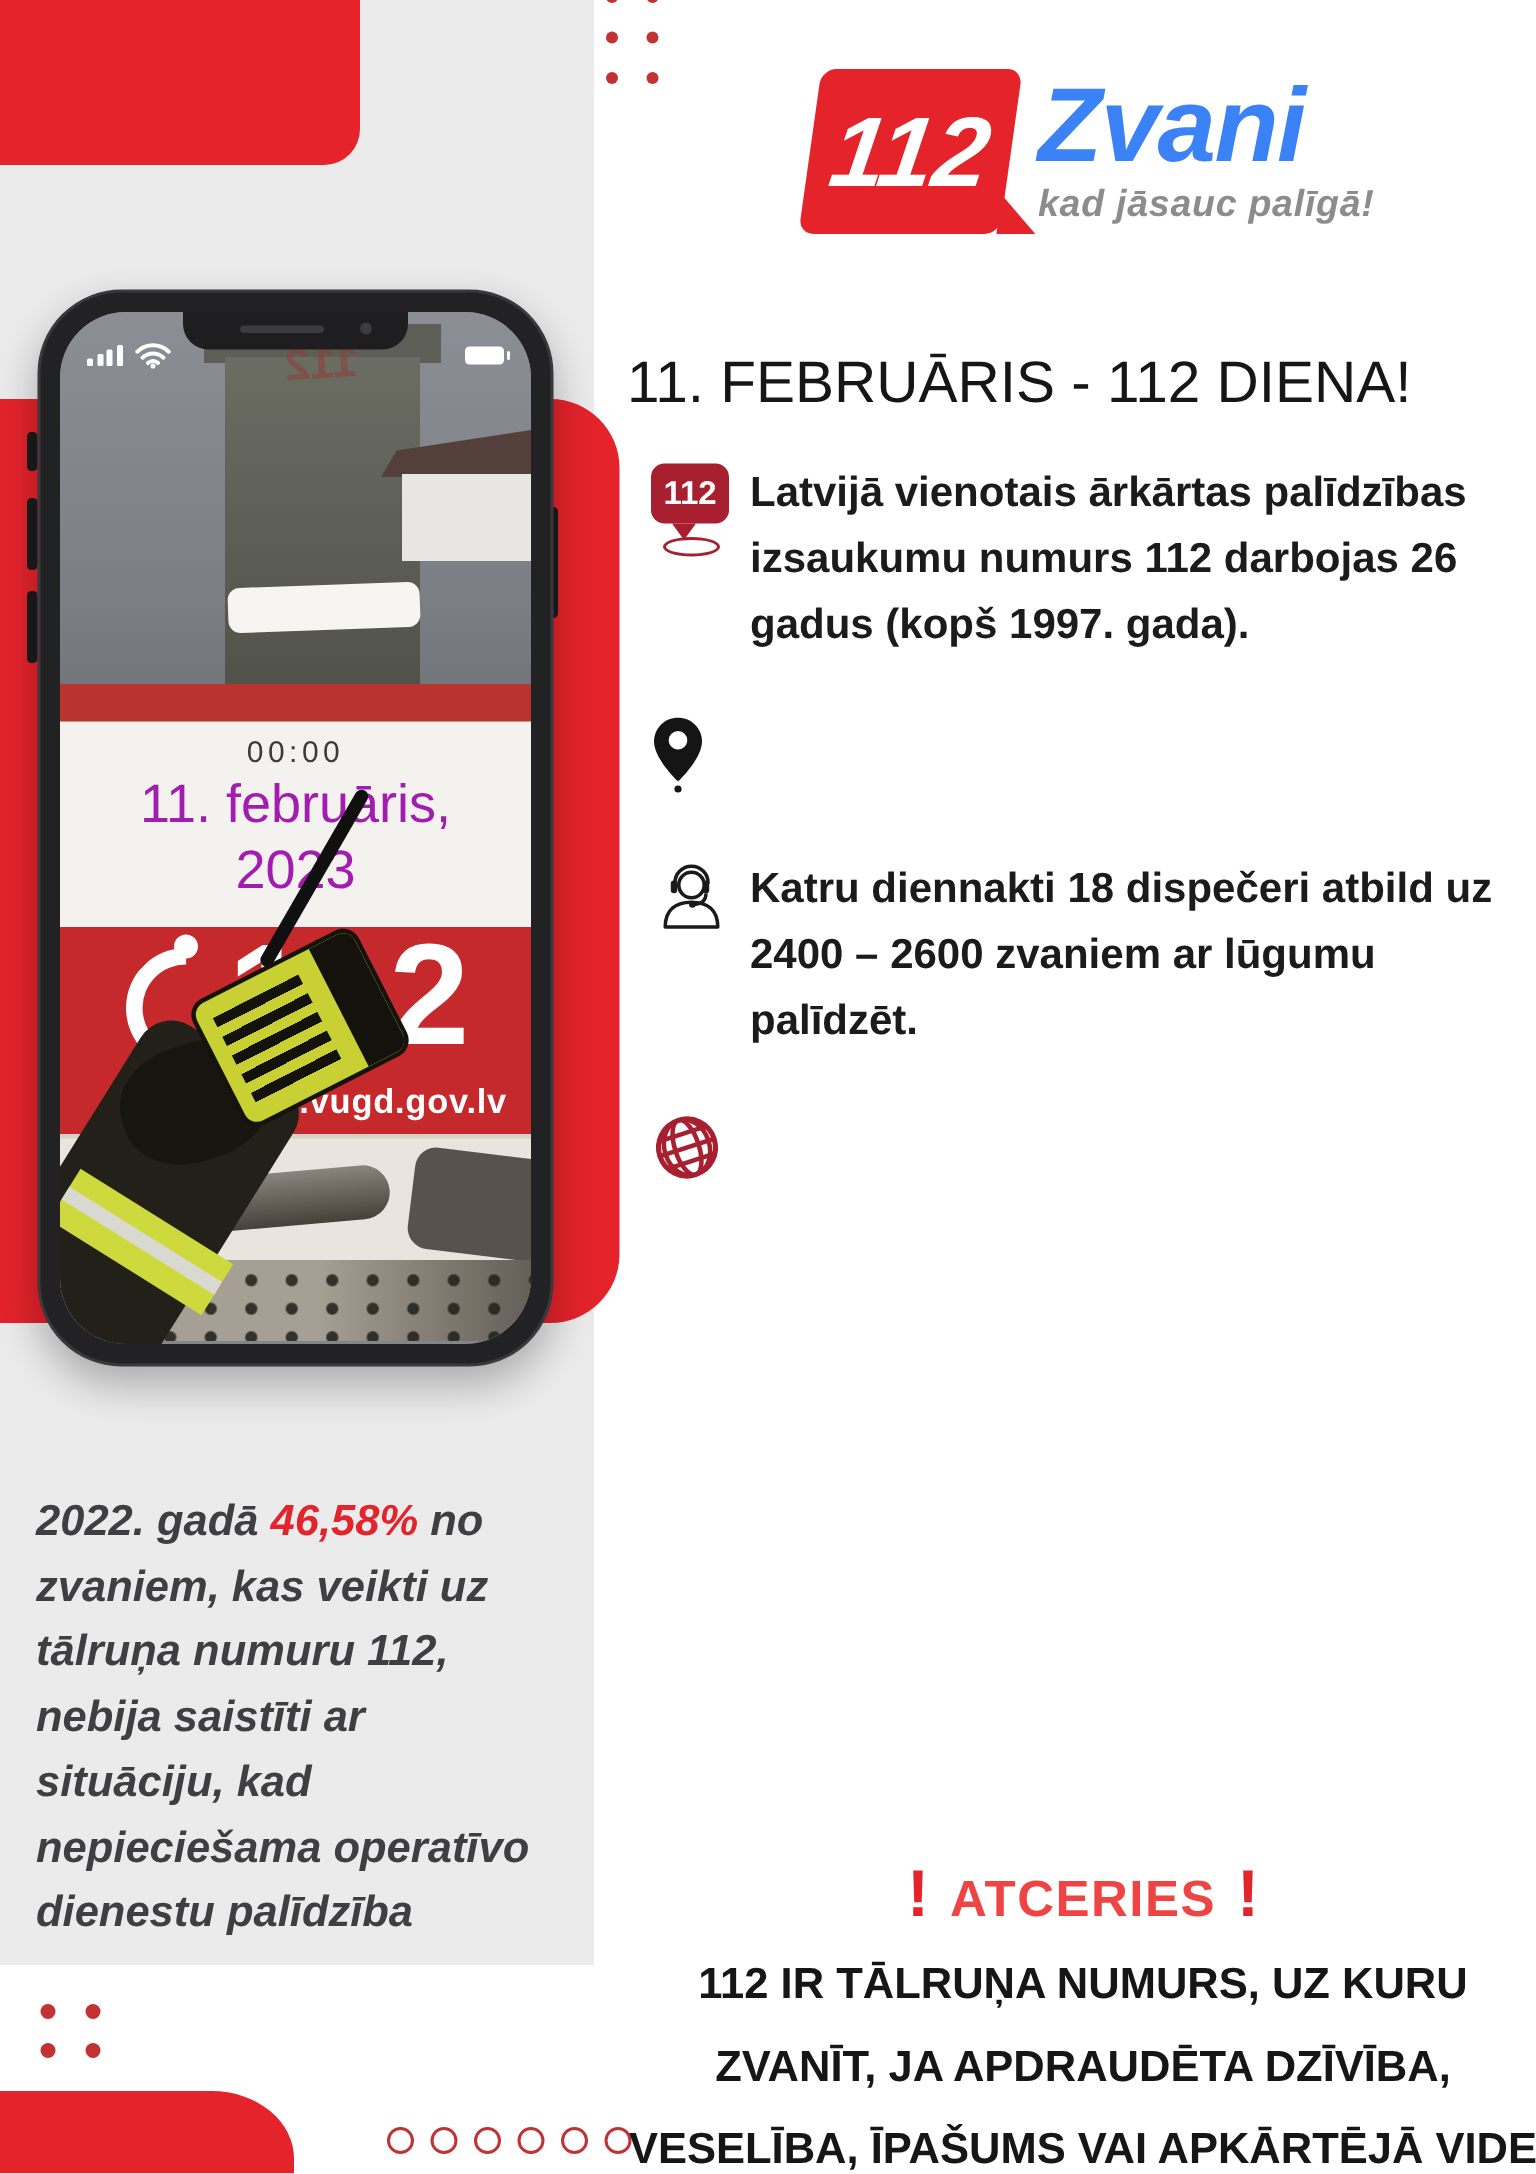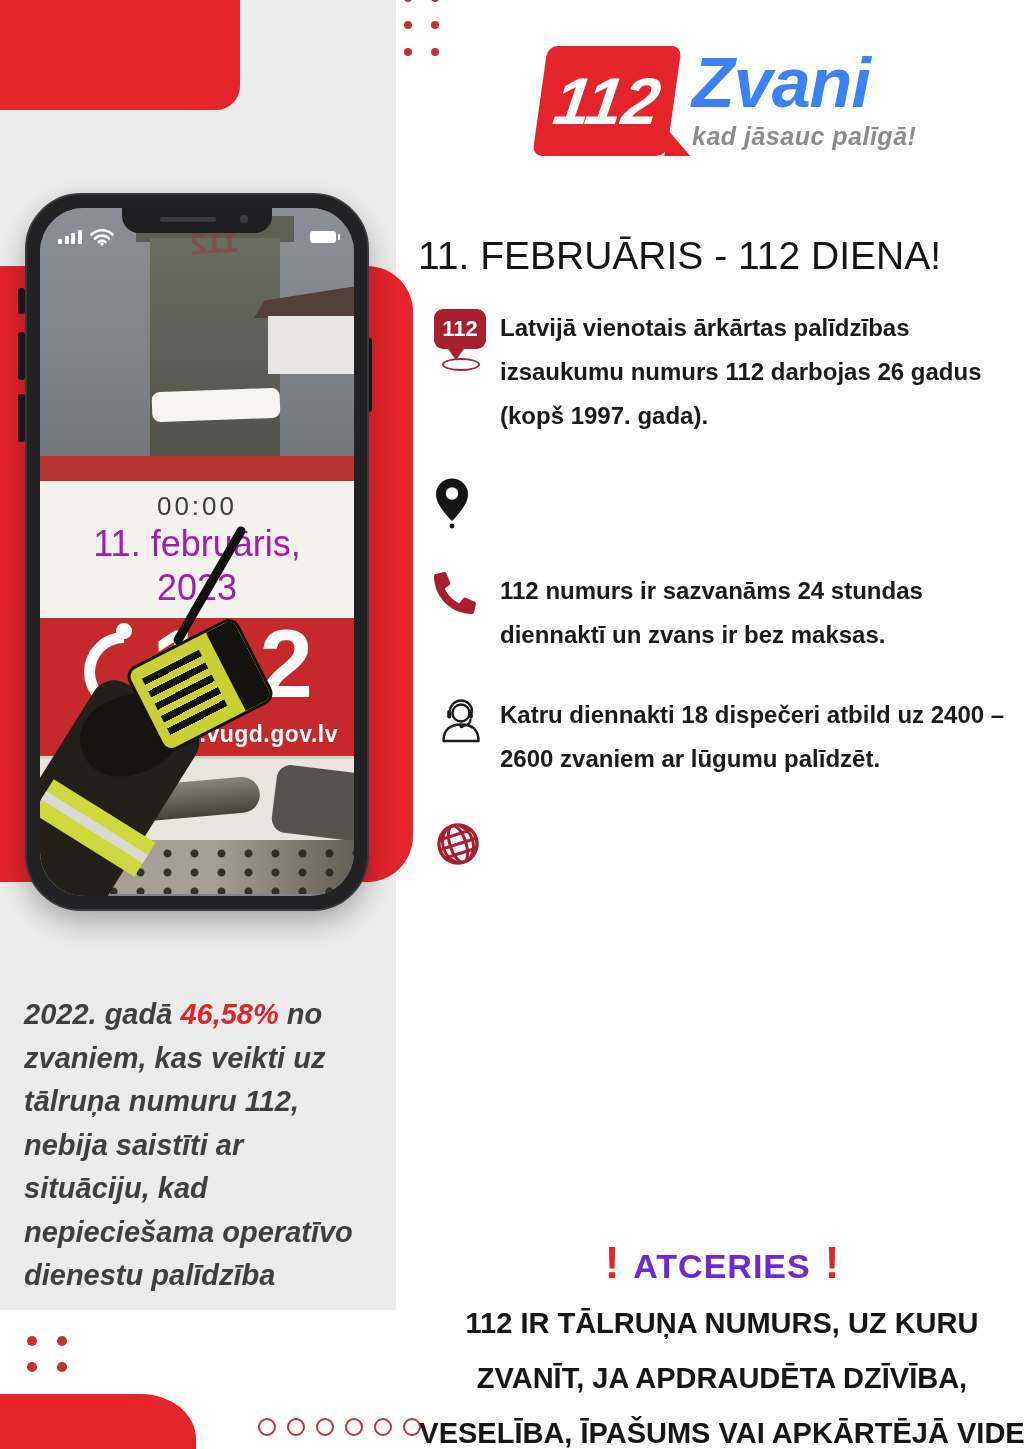--- a/index.html
+++ b/index.html
@@ -39,21 +39,21 @@
   .reflection{position:absolute;left:150px;top:18px;font-weight:700;font-size:30px;
               color:rgba(150,55,48,.5);transform:scaleX(-1) rotate(4deg);}
   .house-roof{position:absolute;right:-4px;top:78px;width:104px;height:32px;background:#53403a;
               clip-path:polygon(0 100%,10% 45%,100% 0,100% 100%);}
   .house-wall{position:absolute;right:0;top:108px;width:86px;height:58px;background:#e8e6e2;}
   .sign{position:absolute;left:112px;top:182px;width:128px;height:30px;border-radius:8px;
         background:#f7f5f2;transform:rotate(-2deg);}
   .strip-red{position:absolute;left:0;top:248px;width:100%;height:26px;background:#B8342F;}
   .band-white{position:absolute;left:0;top:273px;width:100%;height:137px;background:#F4F2EE;
               text-align:center;color:#2d2d2d;}
-  .time{font-size:26px;letter-spacing:3px;margin-top:10px;color:#3a3a3a;}
+  .time{font-size:20px;letter-spacing:3px;margin-top:10px;color:#3a3a3a;}
   .dateline{font-size:36px;line-height:44px;color:#a21caf;}
   .band-red{position:absolute;left:0;top:410px;width:100%;height:138px;background:#C5292C;}
   .arc{position:absolute;left:44px;top:14px;width:58px;height:58px;border:11px solid #fff;
        border-radius:50%;border-right-color:transparent;border-top-color:transparent;
        transform:rotate(45deg);}
   .arc::before,.arc::after{content:"";position:absolute;width:16px;height:16px;background:#fff;
        border-radius:50%;}
   .arc::before{left:-8px;top:-8px;} .arc::after{right:-8px;bottom:-8px;}
   .livery{position:absolute;left:112px;top:-14px;font-size:96px;font-weight:700;color:#fff;
           letter-spacing:3px;line-height:120px;}
@@ -109,34 +109,34 @@
   .brand{margin-left:18px;}
   .brand-name{font-size:70px;line-height:74px;font-weight:700;font-style:italic;color:#3b82f6;
          letter-spacing:-1px;}
   .brand-tag{margin-top:2px;font-size:25px;font-weight:700;font-style:italic;color:#8C8C8C;
          letter-spacing:.5px;}
   .heading{position:absolute;left:418px;top:208px;width:600px;text-align:left;font-size:39px;
          font-weight:400;color:#161616;}
   .bullets{position:absolute;left:434px;top:306px;width:582px;}
   .bullet{display:flex;margin-bottom:36px;}
   .bicon{flex:0 0 66px;width:66px;padding-top:3px;}
-  .btext{margin:0;font-weight:700;font-size:24px;line-height:44px;color:#1b1b1b;}
+  .btext{margin:0;font-weight:700;font-size:28px;line-height:44px;color:#1b1b1b;}
   
   .balloon{width:52px;height:40px;background:#A81F2F;border-radius:9px;display:flex;
          align-items:center;justify-content:center;}
   .balloon span{color:#fff;font-size:22px;font-weight:700;}
   .balloon-tip{width:0;height:0;margin-left:14px;border-top:11px solid #A81F2F;
          border-left:8px solid transparent;border-right:8px solid transparent;}
   .balloon-ring{width:34px;height:9px;border:2px solid #A81F2F;border-radius:50%;margin-left:8px;
          margin-top:-2px;}
   
   .reminder{position:absolute;left:412px;top:1238px;width:620px;text-align:center;}
   .rem-title{display:flex;justify-content:center;align-items:baseline;gap:14px;margin-bottom:8px;}
   .excl{font-size:44px;font-weight:700;color:#E4232B;}
-  .rem-word{font-size:34px;font-weight:700;color:#6d28d9;letter-spacing:1px;}
+  .rem-word{font-size:34px;font-weight:700;color:#ef4444;letter-spacing:1px;}
   .rem-line{font-size:29px;line-height:55px;font-weight:700;color:#161616;}
 </style>
 </head>
 <body>
 
 <div class="poster">
 
   <div class="left-panel"></div>
   <div class="corner-tl"></div>
 
@@ -257,28 +257,20 @@
     <div class="bullet">
       <div class="bicon">
         <svg width="36" height="52" viewBox="0 0 36 52">
           <path d="M18 1.5 C9 1.5 2 8.6 2 17.4 C2 29 18 44 18 44 C18 44 34 29 34 17.4 C34 8.6 27 1.5 18 1.5 Z" fill="#151515"></path>
           <circle cx="18" cy="16.5" r="6.2" fill="#fff"></circle>
           <circle cx="18" cy="49" r="2.4" fill="#151515"></circle>
         </svg>
       </div>
     </div>
 
-    <div class="bullet">
-      <div class="bicon">
-        <svg width="42" height="42" viewBox="0 0 512 512" style="transform:scaleX(-1)">
-          <path fill="#A81F2F" d="M493.4 24.6l-104-24c-11.3-2.6-22.9 3.3-27.5 13.9l-48 112c-4.2 9.8-1.4 21.3 6.9 28l60.6 49.6c-36 76.7-98.9 140.5-177.2 177.2l-49.6-60.6c-6.8-8.3-18.2-11.1-28-6.9l-112 48C3.9 366.5-2 378.1.6 389.4l24 104C27.1 504.2 36.7 512 48 512c256.1 0 464-207.5 464-464 0-11.2-7.7-21-18.6-23.4z"></path>
-        </svg>
-      </div>
-      <p class="btext">112 numurs ir sazvanāms 24 stundas diennaktī un zvans ir bez maksas.</p>
-    </div>
 
     <div class="bullet">
       <div class="bicon">
         <svg width="52" height="52" viewBox="0 0 52 52">
           <circle cx="27" cy="17" r="8.5" fill="none" stroke="#1a1a1a" stroke-width="2.4"></circle>
           <path d="M9.5 45 C9.5 33 17 28.5 27 28.5 C37 28.5 44.5 33 44.5 45 Z" fill="none" stroke="#1a1a1a" stroke-width="2.4" stroke-linejoin="round"></path>
           <path d="M16 15.5 a11 11 0 0 1 22 0" fill="none" stroke="#1a1a1a" stroke-width="2.4" stroke-linecap="round"></path>
           <rect x="13.2" y="14" width="4.2" height="8.5" rx="2" fill="#1a1a1a"></rect>
           <rect x="34.6" y="14" width="4.2" height="8.5" rx="2" fill="#1a1a1a"></rect>
           <path d="M36.7 22.5 q0 7 -8 7.5" fill="none" stroke="#1a1a1a" stroke-width="2.2"></path>

